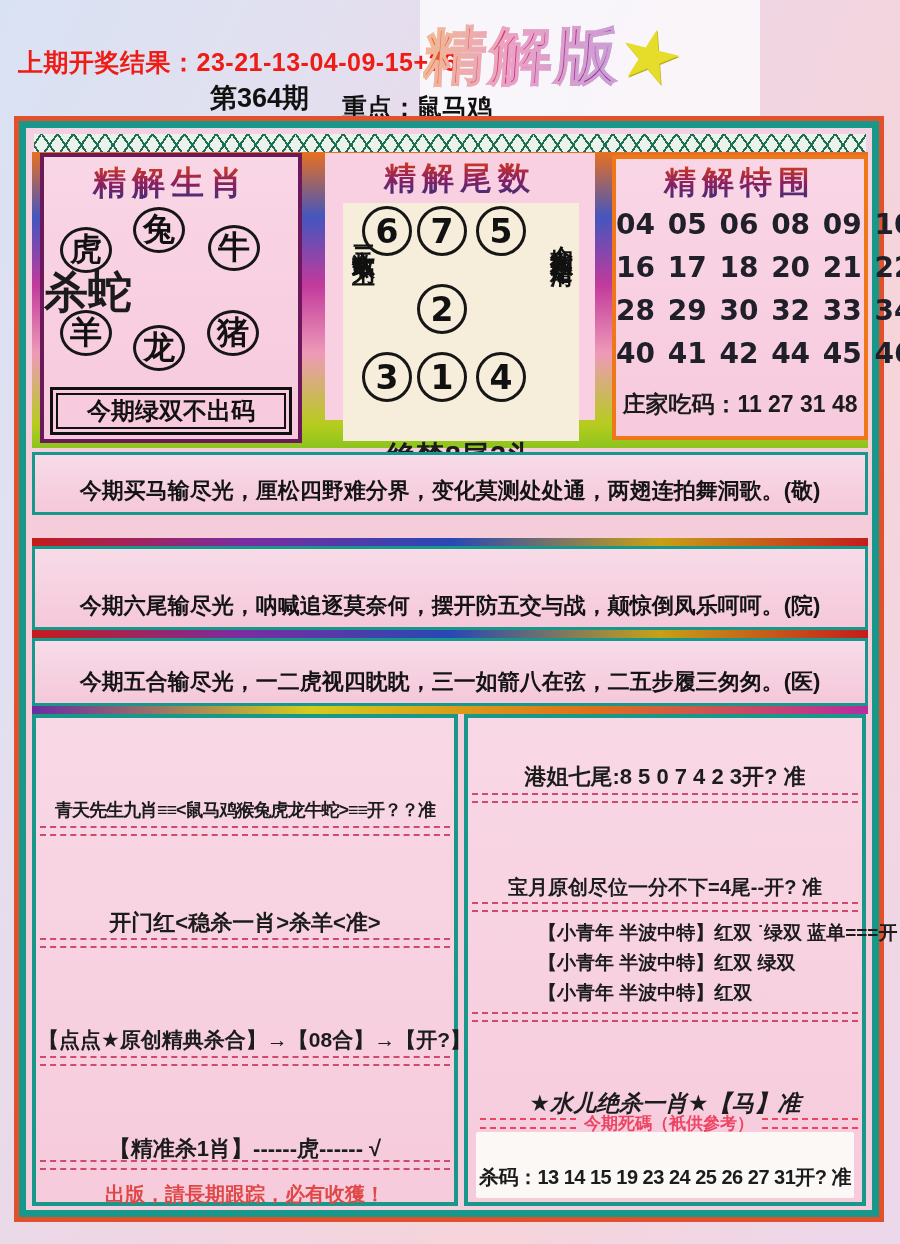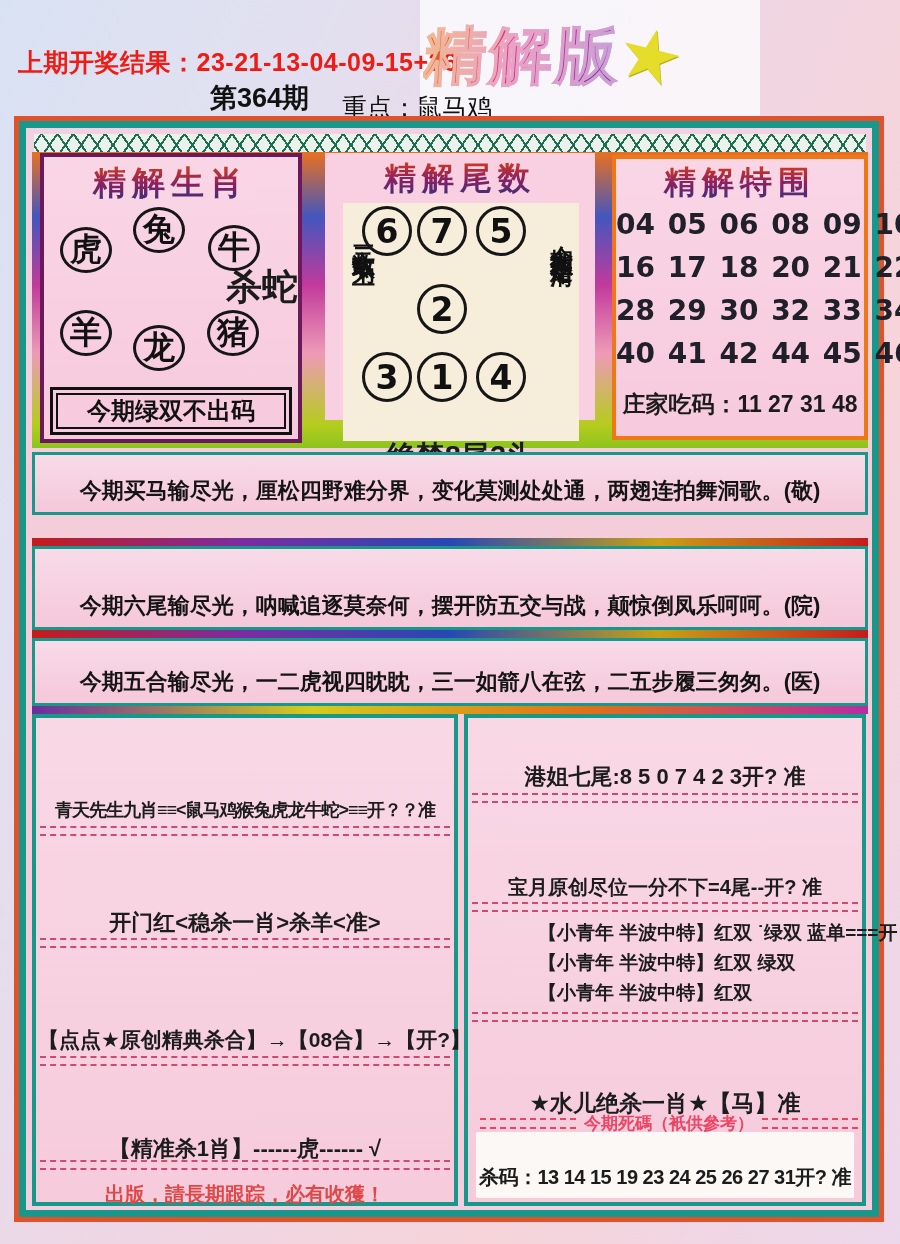--- a/index.html
+++ b/index.html
@@ -6,21 +6,21 @@
   .page{
     position:relative;width:900px;height:1244px;overflow:hidden;
     font-family:"Liberation Sans","DejaVu Sans",sans-serif;
     background:linear-gradient(115deg,#d9e2f3 0%,#e2e0f0 22%,#efd6e4 48%,#f6d4da 72%,#ecd8ec 100%);
   }
   .abs{position:absolute;}
   .b{font-weight:bold;color:#1b1b1b;}
   
   .result{font-size:25px;font-weight:bold;color:#ee1c14;white-space:nowrap;letter-spacing:.5px;}
   .issue{font-size:27px;font-weight:bold;color:#111;}
-  .focus{font-size:25px;font-weight:normal;color:#111;}
+  .focus{font-size:25px;font-weight:bold;color:#111;}
   .title-patch{background:rgba(250,250,253,.85);}
   .art-title{font-size:62px;font-weight:bold;letter-spacing:4px;transform:skewX(-4deg);color:#b02a88;white-space:nowrap;}
   @supports ((-webkit-background-clip:text)){
     .art-title{background:linear-gradient(100deg,#e06018 5%,#d03080 45%,#8c2aa0 90%);
       -webkit-background-clip:text;background-clip:text;color:transparent;
       -webkit-text-stroke:1.5px rgba(255,255,255,.55);}
   }
   .star{font-size:72px;color:#e5dd2a;transform:rotate(14deg);text-shadow:1px 1px 0 #b8b020;}
   
   .outer-frame{left:14px;top:116px;width:870px;height:1106px;border:5px solid #e0512c;box-sizing:border-box;}
@@ -85,21 +85,21 @@
     <div class="teal-frame"></div>
   </div>
   <div class="abs zigzag"></div>
   <div class="abs rainbow"></div>
 
   <div class="abs zbox">
     <div class="abs brush" style="left:0;right:0;top:4px;font-size:33px;">精解生肖</div>
     <div class="abs zcircle" style="left:16px;top:70px;">虎</div>
     <div class="abs zcircle" style="left:89px;top:50px;">兔</div>
     <div class="abs zcircle" style="left:164px;top:68px;">牛</div>
-    <div class="abs b" style="left:0;right:0;top:106px;text-align:right;font-size:36px;">杀蛇</div>
+    <div class="abs b" style="left:0;right:0;top:106px;text-align:left;font-size:44px;">杀蛇</div>
     <div class="abs zcircle" style="left:16px;top:153px;">羊</div>
     <div class="abs zcircle" style="left:89px;top:168px;">龙</div>
     <div class="abs zcircle" style="left:163px;top:153px;">猪</div>
     <div class="abs note-outer" style="left:6px;right:6px;top:230px;">
       <div class="note-inner">今期绿双不出码</div>
     </div>
   </div>
 
   <div class="abs tbox">
     <div class="abs brush" style="left:0;right:0;top:4px;font-size:32px;">精解尾数</div>
@@ -152,21 +152,21 @@
 
   <div class="abs panel" style="left:464px;top:714px;width:402px;height:492px;">
     <div class="tip" style="left:2px;right:2px;top:44px;font-size:22px;">港姐七尾:8 5 0 7 4 2 3开? 准</div>
     <div class="dsep" style="left:4px;right:4px;top:75px;"></div>
     <div class="tip" style="left:2px;right:2px;top:156px;font-size:20px;">宝月原创尽位一分不下=4尾--开? 准</div>
     <div class="dsep" style="left:4px;right:4px;top:184px;"></div>
     <div class="tip" style="left:70px;right:-8px;top:202px;font-size:19px;text-align:left;">【小青年 半波中特】红双 ˙绿双 蓝单===开</div>
     <div class="tip" style="left:70px;right:-8px;top:232px;font-size:19px;text-align:left;">【小青年 半波中特】红双  绿双</div>
     <div class="tip" style="left:70px;right:-8px;top:262px;font-size:19px;text-align:left;">【小青年 半波中特】红双</div>
     <div class="dsep" style="left:4px;right:4px;top:294px;"></div>
-    <div class="tip" style="left:2px;right:2px;top:370px;font-size:23px;">★水儿绝杀一肖★【马】准</div>
+    <div class="tip" style="left:2px;right:2px;top:370px;font-size:23px;font-style:italic;">★水儿绝杀一肖★【马】准</div>
     <div class="deadrow" style="left:12px;right:4px;top:394px;text-align:right;">
       <div class="dl"></div>
       <span class="deadtxt">今期死碼（衹供參考）</span>
       <div class="dl"></div>
     </div>
     <div class="abs whitebox" style="left:8px;width:378px;top:414px;height:66px;"></div>
     <div class="tip" style="left:8px;width:378px;top:446px;font-size:20px;letter-spacing:-0.5px;">杀码：13 14 15 19 23 24 25 26 27 31开? 准</div>
   </div>
 
 </div>

